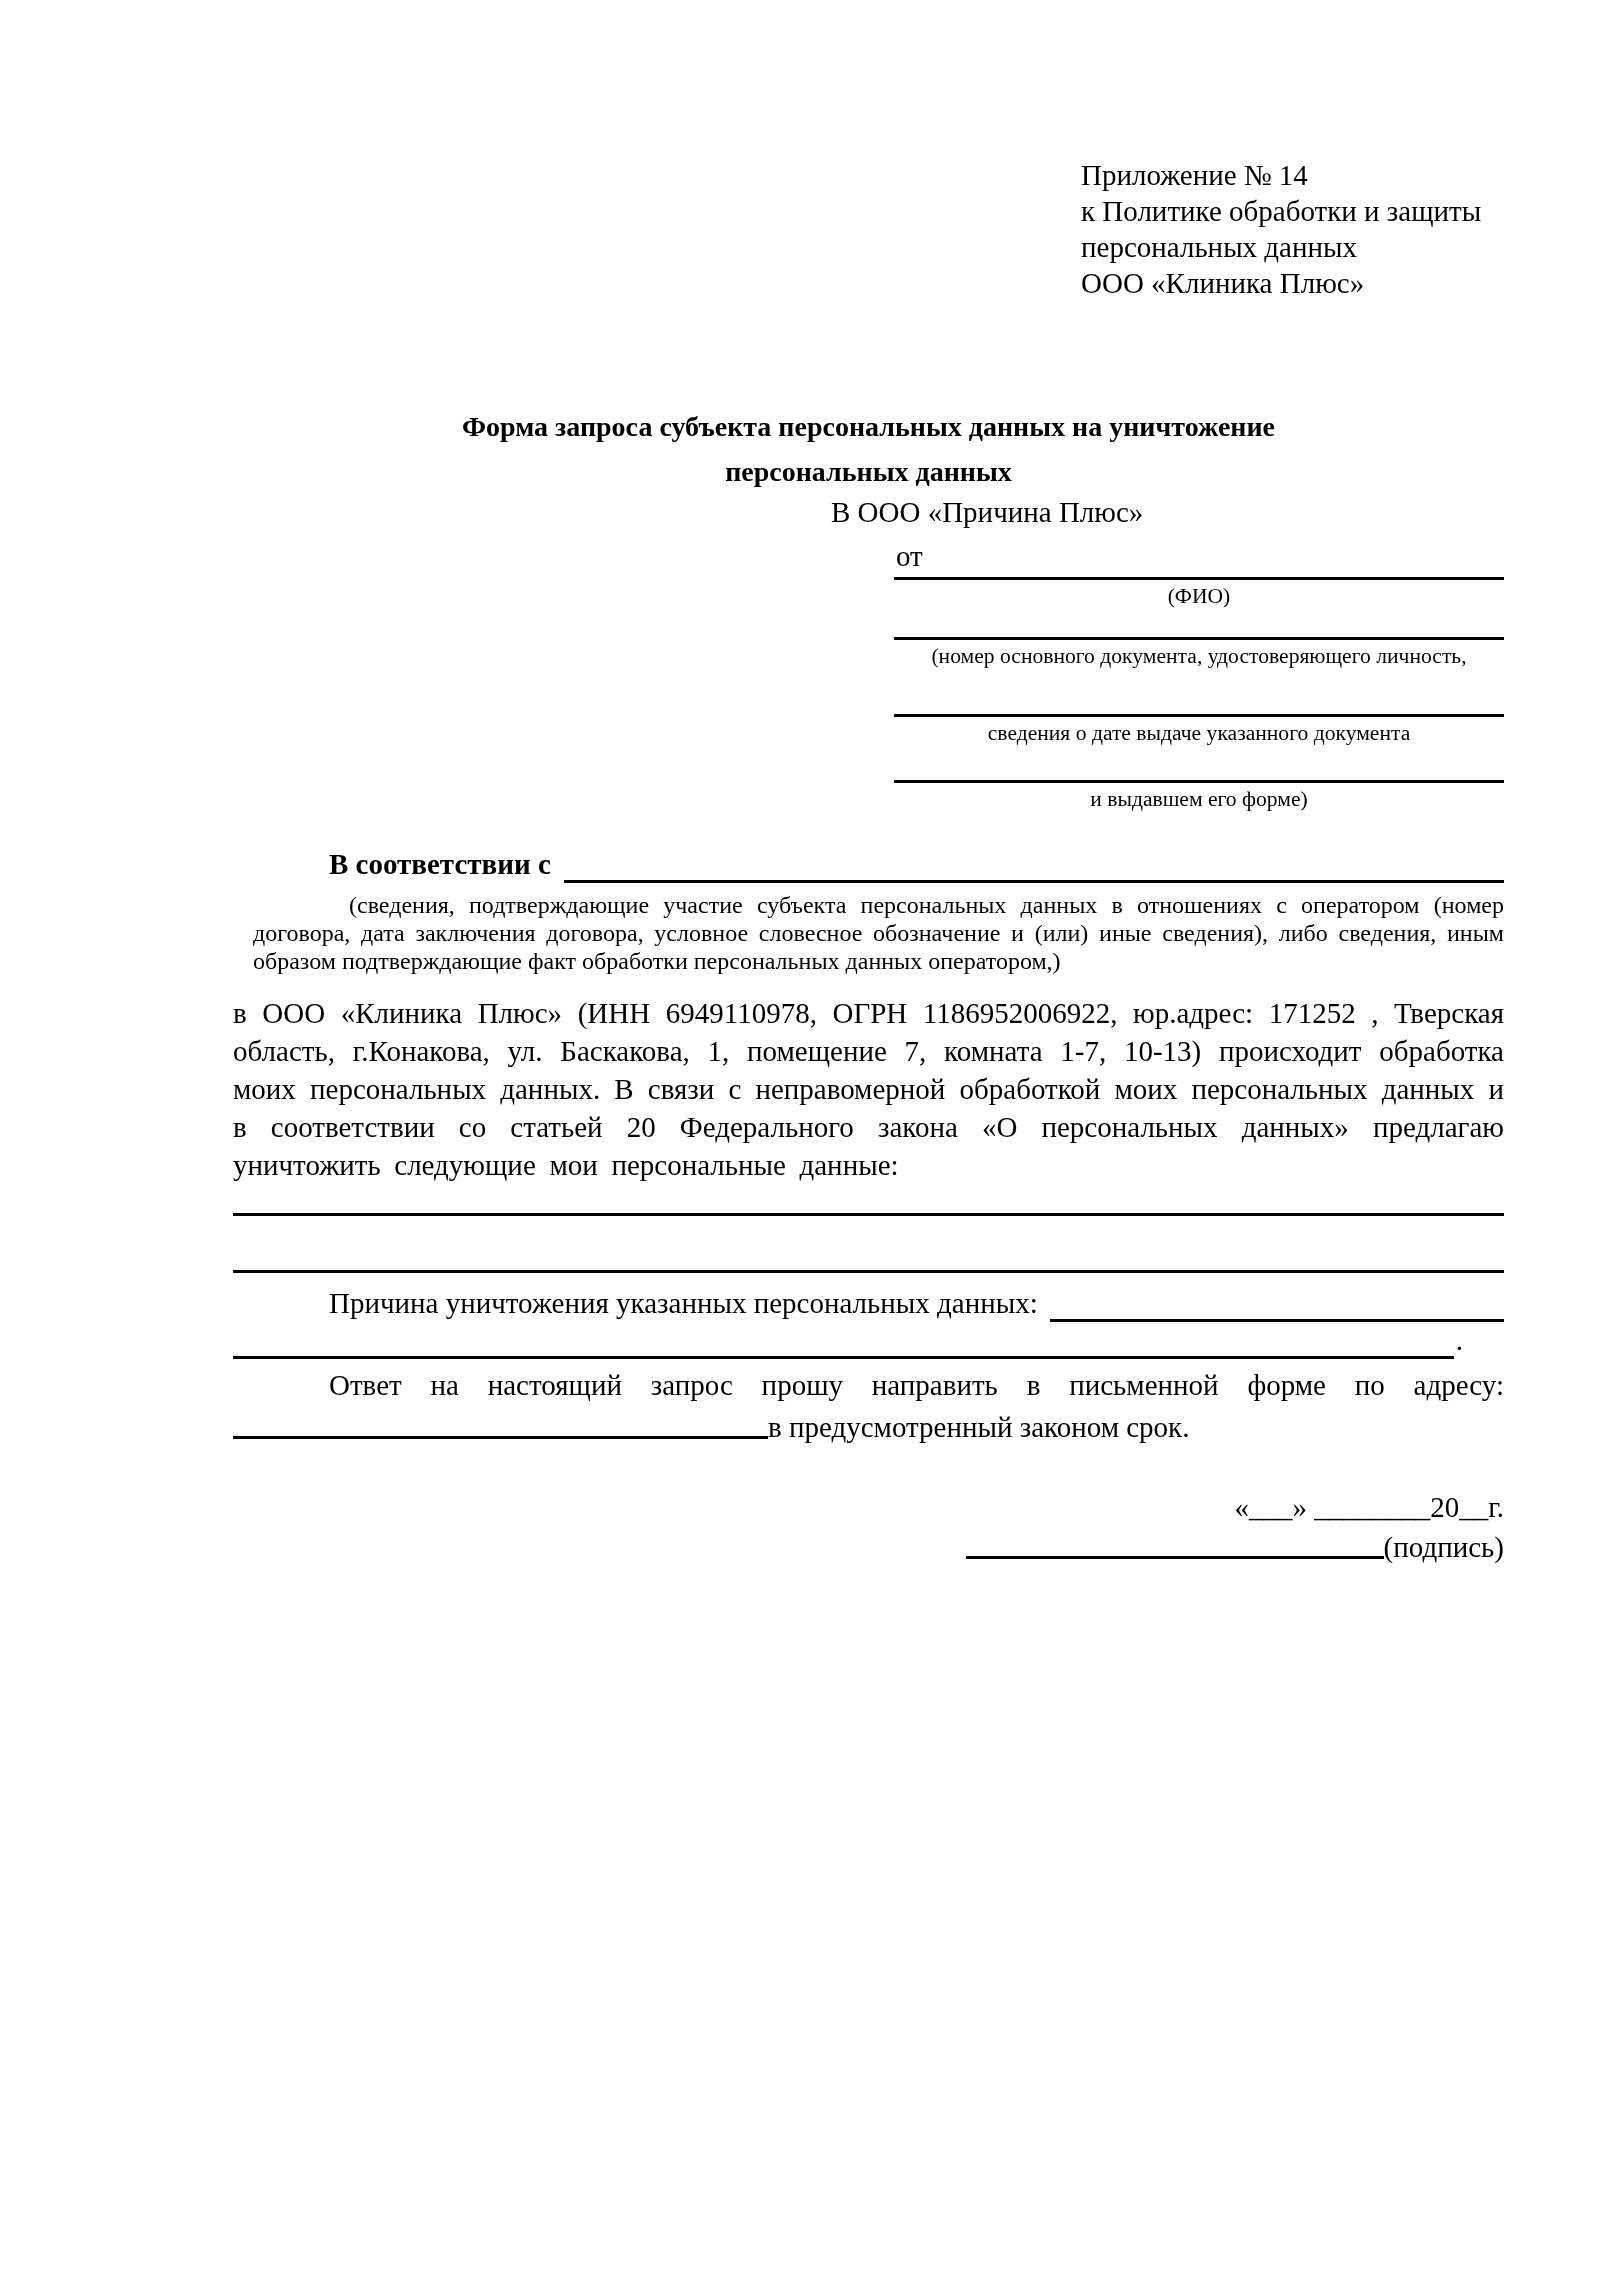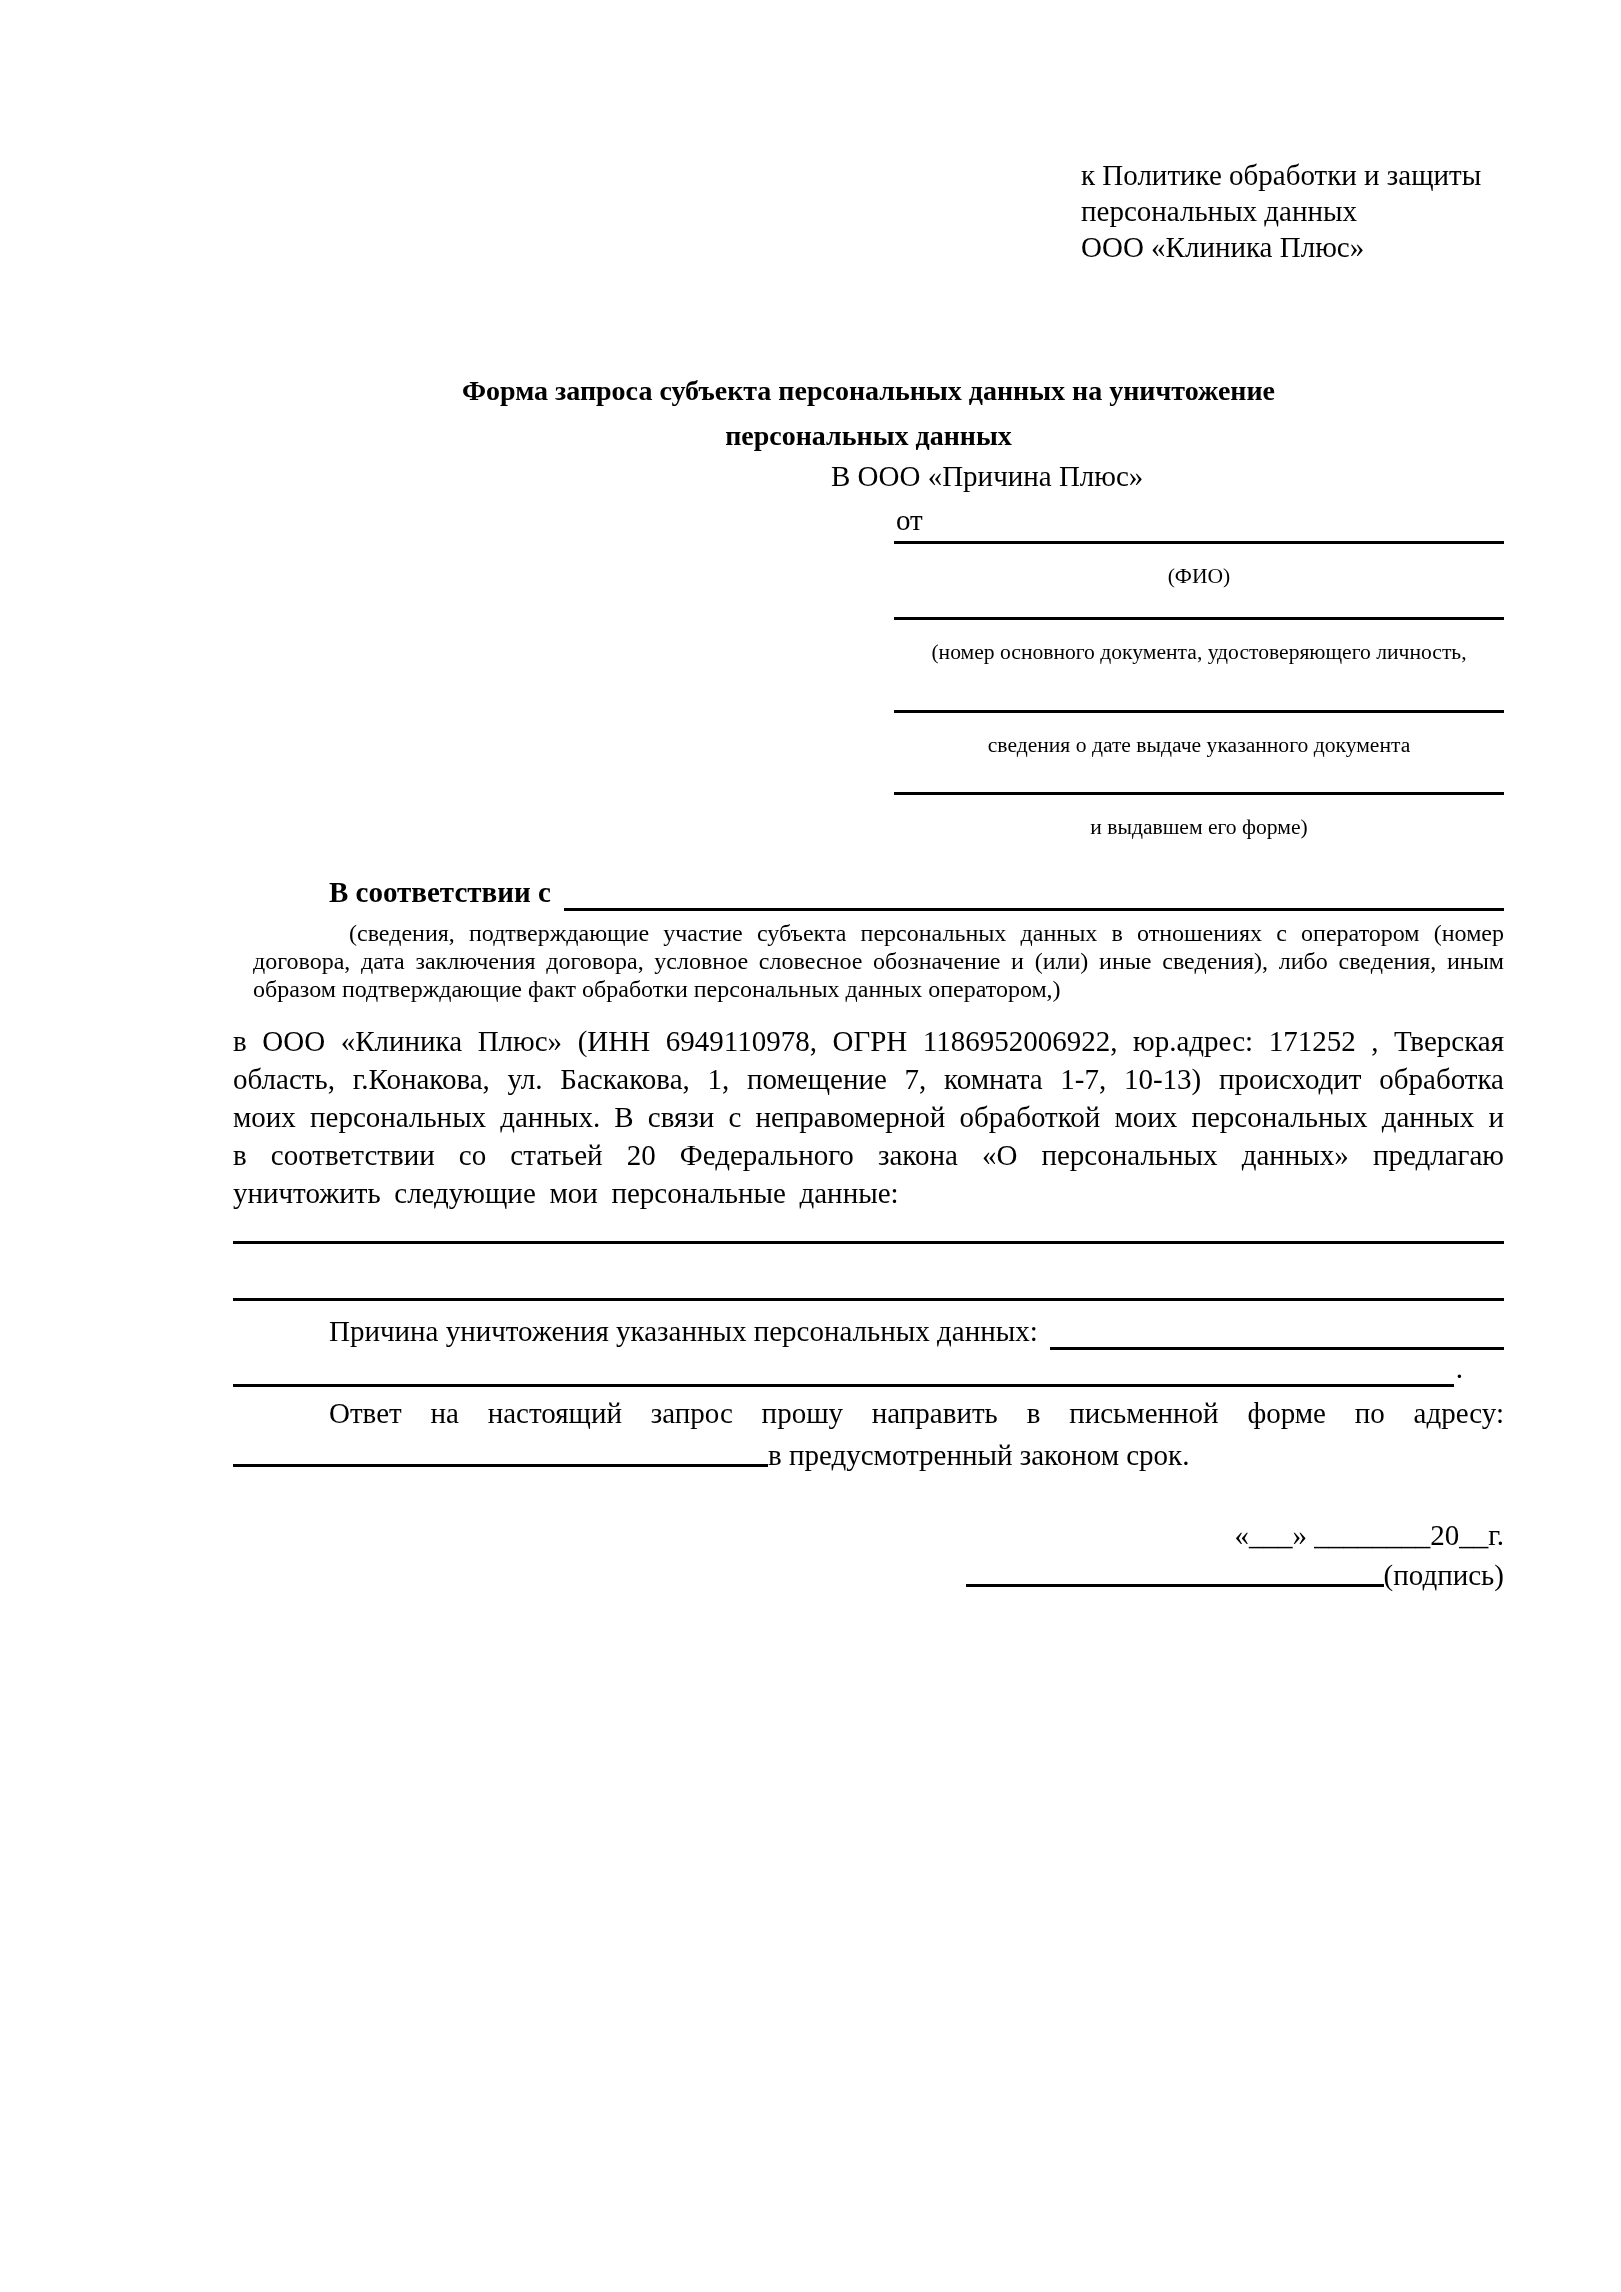--- a/index.html
+++ b/index.html
@@ -16,21 +16,21 @@
 
   
   .title { margin-top:103px; text-align:center; font-weight:bold; font-size:28px; line-height:45px; }
 
   .addressee { margin-left:598px; margin-top:0px; line-height:36px; }
 
   .from-label { margin-left:663px; margin-top:7.8px; line-height:36px; }
 
   .from-block { margin-left:661px; }
   .frow .fline { border-bottom:3.9px solid #000; height:3.9px; }
-  .frow .fcap { text-align:center; font-size:21.6px; line-height:25.5px; padding-top:20px; }
+  .frow .fcap { text-align:center; font-size:21.6px; line-height:25.5px; padding-top:4px; }
   .frow.r1 .fline { margin-top:2px; }
   .frow.r2 .fline { margin-top:27.4px; }
   .frow.r3 .fline { margin-top:43px; }
   .frow.r4 .fline { margin-top:33px; }
 
   .acc-row { display:flex; align-items:flex-end; margin-top:33px; padding-left:96px; line-height:37px; }
   .acc-lead { white-space:nowrap; padding-right:13.7px;font-weight:bold; }
   .flex-line { flex:1 1 auto; border-bottom:3.9px solid #000; height:33px; }
 
   .acc-note { margin-top:7.8px; font-size:24px; line-height:28px; text-align:justify; text-indent:96px;margin-left:20px; }
@@ -55,20 +55,21 @@
   .sig-part { white-space:nowrap; }
   .sig-line { display:inline-block; width:418px; height:33px; border-bottom:3.9px solid #000; vertical-align:-2px; }
 </style>
 </head>
 <body>
 
 <div class="page">
   <div class="content">
 
     <div class="appendix">
+      <div>Приложение № 14</div>
       <div>к Политике обработки и защиты</div>
       <div>персональных данных</div>
       <div>ООО «Клиника Плюс»</div>
     </div>
 
     <div class="title">
       <span>Форма запроса субъекта персональных данных на уничтожение</span><br>
       <span>персональных данных</span>
     </div>
 

